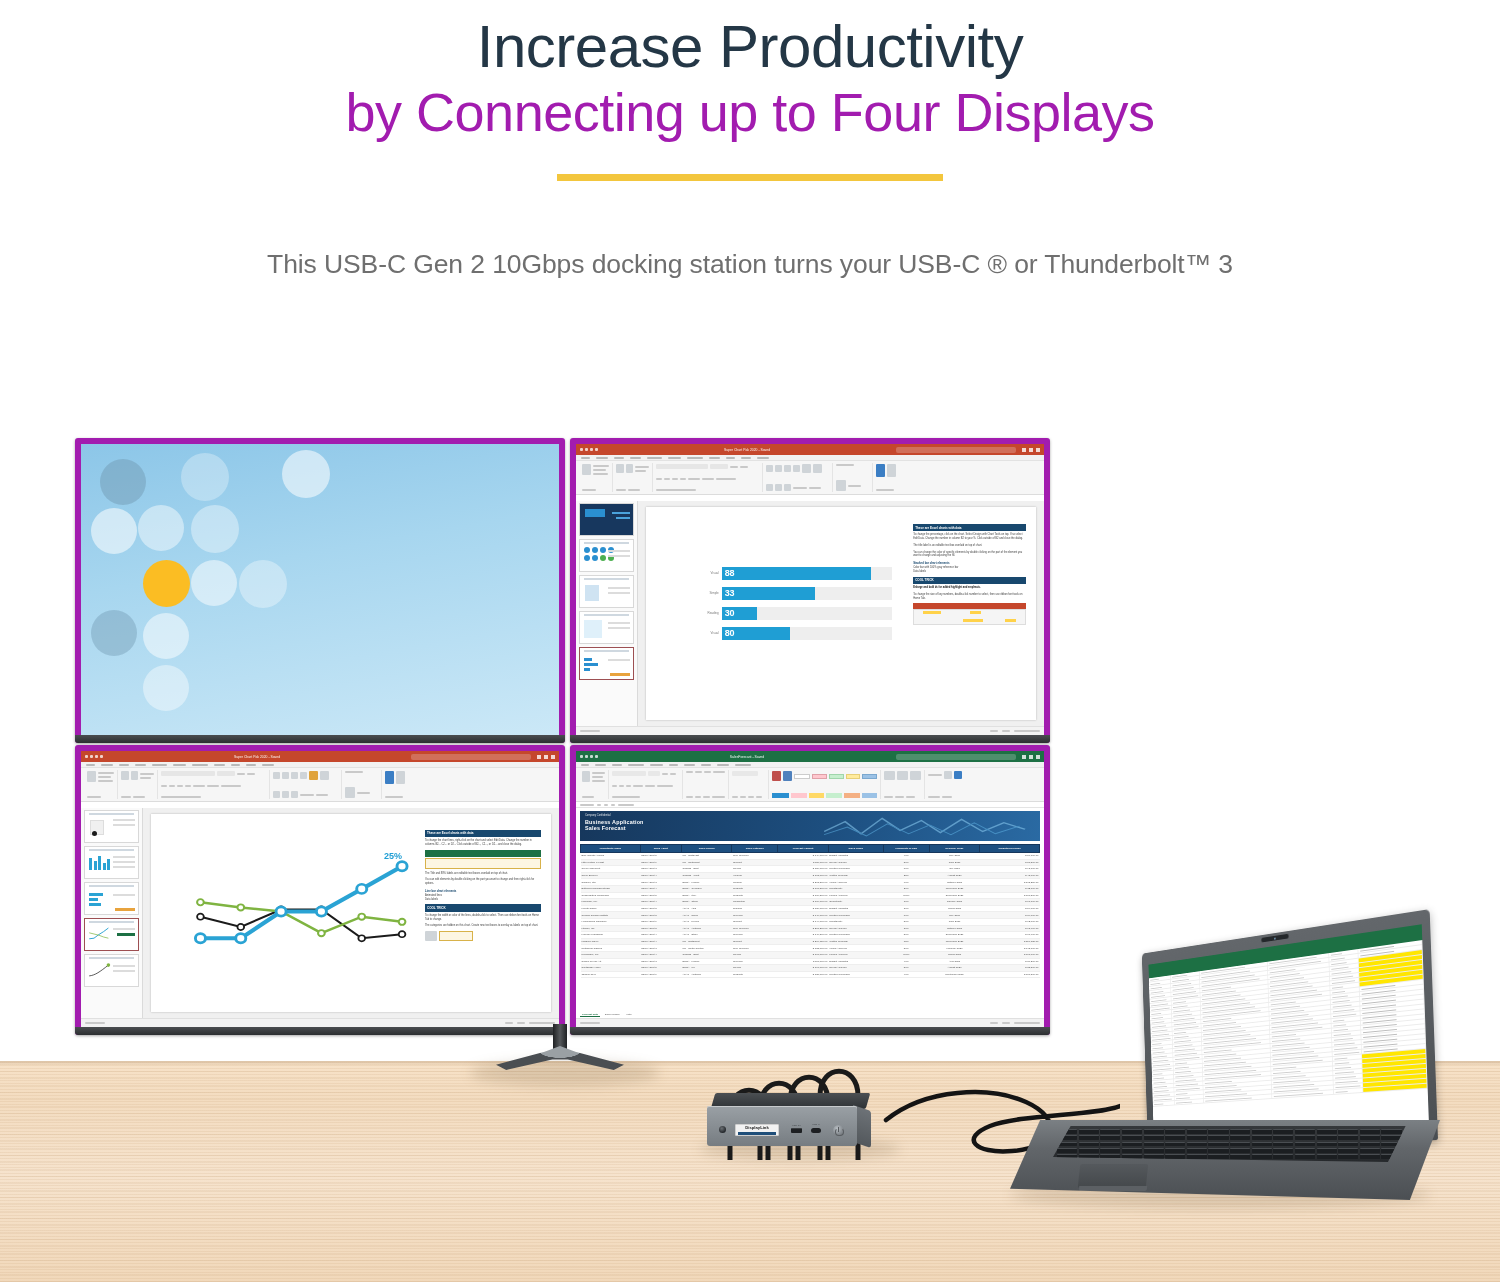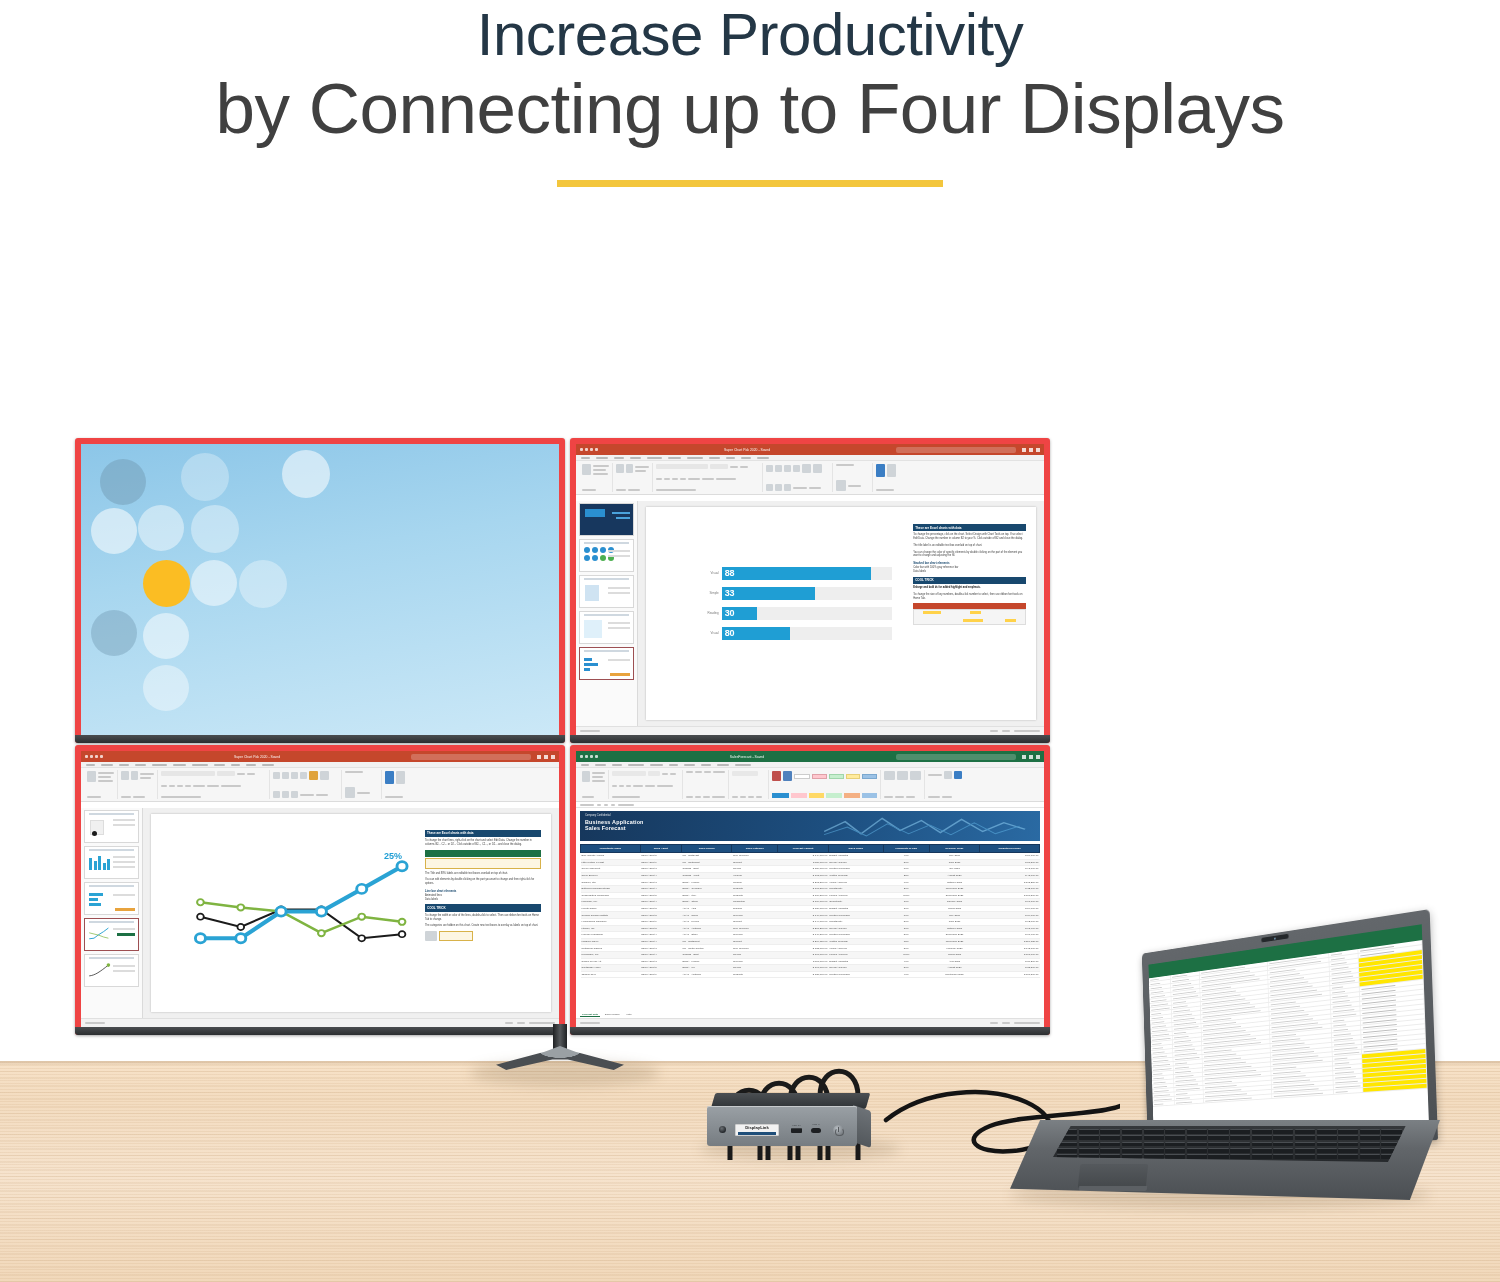--- a/index.html
+++ b/index.html
@@ -5,25 +5,25 @@
   * { box-sizing: border-box; }
   html, body { margin:0; padding:0; }
   body {
     width:1500px; height:1282px; background:#ffffff; overflow:hidden;
     font-family:"Liberation Sans", sans-serif; position:relative;
   }
 
   
   .hero { width:1500px; padding-top:4px; text-align:center; }
   .hero h1 {
-    margin:0; font-weight:400; color:#243746; letter-spacing:-0.5px;
+    margin:12px; font-weight:400; color:#243746; letter-spacing:-0.5px;
     font-size:60px; line-height:1.02; font-family:"Liberation Sans", sans-serif;
   }
   .hero h1 .l1 { display:block; font-size:60px; }
-  .hero h1 .l2 { display:block; font-size:71px; font-weight:300; color:#404040; margin-top:8px;}
+  .hero h1 .l2 { display:block; font-size:54px; font-weight:300; color:#a21caf; margin-top:8px;}
   .rule {
     width:386px; height:7px; background:#f5c councils; margin:34px auto 0;
   }
   .rule { background:#f3c63d; }
   .sub {
     margin:63px auto 0; width:1160px; color:#6f6f6f; font-size:26.5px;
     font-weight:300; line-height:1.52; letter-spacing:-0.1px;
   }
   .sub div { white-space:nowrap; }
 
@@ -36,21 +36,21 @@
       repeating-linear-gradient(0deg, rgba(198,160,118,.16) 0 1px, rgba(255,255,255,0) 1px 3px),
       repeating-linear-gradient(0deg, rgba(174,132,86,.10) 0 1px, rgba(255,255,255,0) 1px 7px),
       linear-gradient(180deg,#f7e2c8 0%, #f3dcc0 18%, #f6e3cd 52%, #f1d8ba 100%);
   }
   .desk:after{
     content:""; position:absolute; left:0; top:0; width:100%; height:4px;
     background:linear-gradient(180deg, rgba(120,80,40,.22), rgba(120,80,40,0));
   }
 
   
-  .mon { position:absolute; background:#ef4444; border-radius:3px;
+  .mon { position:absolute; background:#a21caf; border-radius:3px;
          box-shadow:0 1px 3px rgba(0,0,0,.35); }
   .mon .panel { position:absolute; left:6px; top:6px; right:6px; bottom:8px;
                 background:#111; overflow:hidden; }
   .mon .chin { position:absolute; left:0; bottom:0; width:100%; height:8px;
                background:linear-gradient(180deg,#4a4d50,#2c2f31); border-radius:0 0 3px 3px;}
 
   #mon-tl { left:75px; top:18px;  width:490px; height:305px; }
   #mon-tr { left:570px; top:18px; width:480px; height:305px; }
   #mon-bl { left:75px; top:325px; width:490px; height:290px; }
   #mon-br { left:570px; top:325px;width:480px; height:290px; }
@@ -229,20 +229,21 @@
 </head>
 <body>
 
 <div class="hero">
   <h1>
     <span class="l1">Increase Productivity</span>
     <span class="l2">by Connecting up to Four Displays</span>
   </h1>
   <div class="rule"></div>
   <div class="sub">
+    <div>This USB-C Gen 2 10Gbps docking station turns your USB-C ® or Thunderbolt™ 3</div>
   </div>
 </div>
 
 <div class="scene">
 
   <div class="desk"></div>
 
   <div class="shadow" style="left:470px; top:640px; width:190px; height:26px;"></div>
   <div class="shadow" style="left:700px; top:718px; width:200px; height:22px;"></div>
   <div class="shadow" style="left:1010px; top:762px; width:420px; height:26px;"></div>

